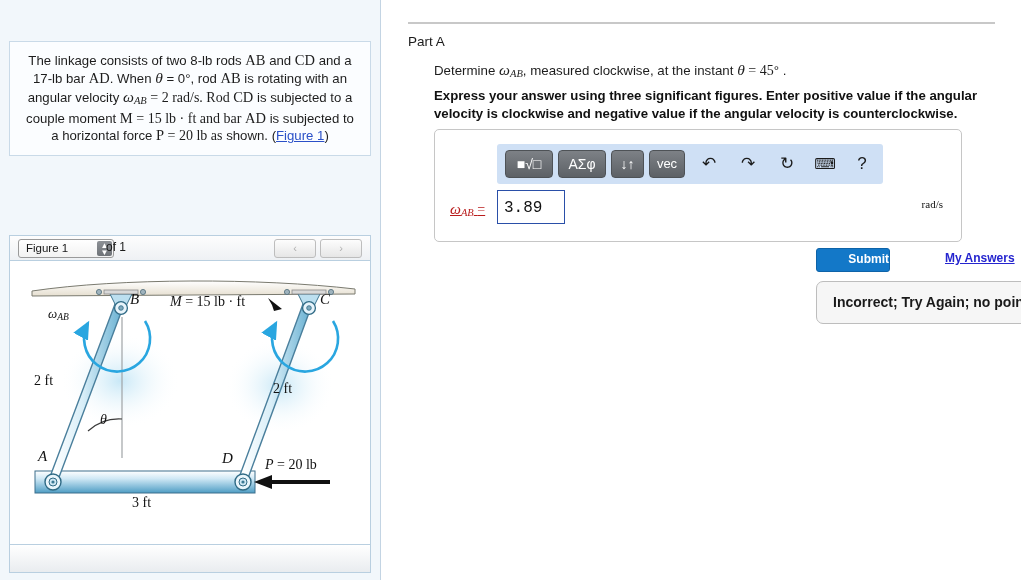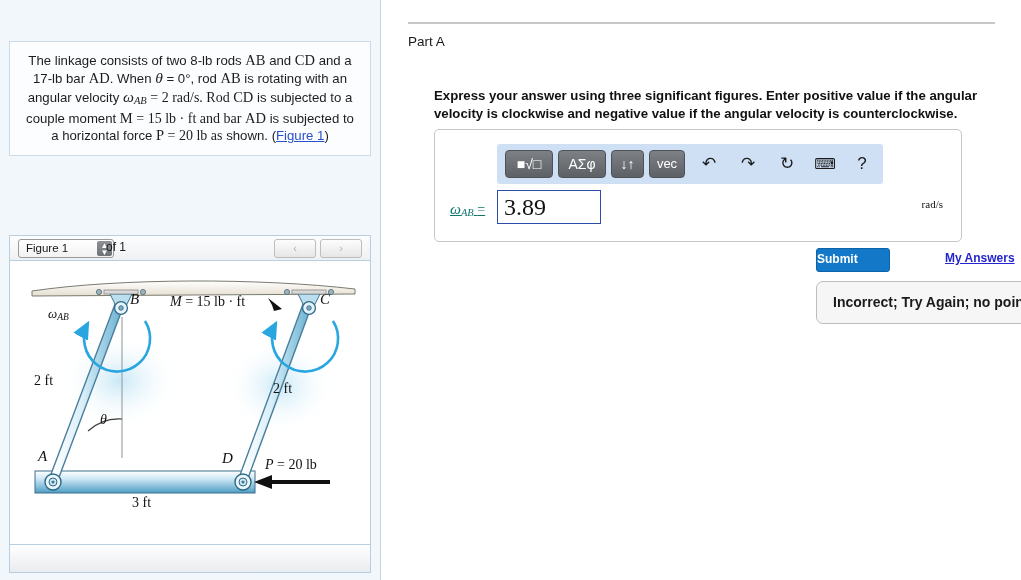--- a/index.html
+++ b/index.html
@@ -162,49 +162,49 @@
     color: #1b1b1b;
     font-size: 17px;
     line-height: 24px;
     text-align: center;
     cursor: pointer;
   }
 
   .ans-var {
     position: absolute; left: 15px; top: 70px;
     font-family: "Liberation Serif", serif;
-    font-size: 14px; color: #0f766e; text-decoration: underline;
+    font-size: 14px; color: #b91c1c; text-decoration: underline;
   }
   .ans-input {
     position: absolute; left: 62px; top: 60px;
-    width: 104px; height: 34px;
+    width: 68px; height: 34px;
     box-sizing: border-box;
     border: 1px solid #2a4fa8;
     background: #ffffff;
-    font-family: Liberation Serif, serif;
-    font-size: 24px;
+    font-family: Liberation Mono, monospace;
+    font-size: 16px;
     color: #111;
     padding: 1px 0 0 6px;
     outline: none;
   }
   .ans-units {
     position: absolute; right: 18px; top: 68px;
     font-family: "Liberation Serif", serif;
     font-size: 11px; color: #111;
   }
 
   .submit-btn {
     position: absolute; left: 435px; top: 248px;
     width: 72px; height: 22px;
     background: #1378c8;
     border: 1px solid #0e63a8;
     border-radius: 3px;
     color: #ffffff;
     font-size: 12px; font-weight: bold;
-    text-align: left; line-height: 20px;
+    text-align: right; line-height: 20px;
     cursor: pointer;
   }
   .lnk {
     position: absolute;
     color: #2525cf;
     font-size: 12px; font-weight: bold;
     text-decoration: underline;
     cursor: pointer;
   }
   .lnk-answers { left: 564px; top: 251px; }
@@ -360,20 +360,23 @@
       <div class="figure-footer"></div>
     </div>
   </div>
 
   <div class="right-panel">
 
     <div class="top-rule"></div>
 
     <div class="part-title">Part A</div>
 
+    <div class="determine-line">
+      <span>Determine </span><span class="mvar">ω</span><span class="msub">AB</span><span>, measured clockwise, at the instant </span><span class="mvar">θ</span><span class="mnum"> = 45</span><span>°</span><span> .</span>
+    </div>
 
     <div class="express-line">Express your answer using three significant figures. Enter positive value if the angular velocity is clockwise and negative value if the angular velocity is counterclockwise.</div>
 
     <div class="answer-box">
 
       <div class="mathbar">
         <div class="mb-btn" style="left:8px; width:48px;">■√□</div>
         <div class="mb-btn" style="left:61px; width:48px;">ΑΣφ</div>
         <div class="mb-btn" style="left:114px; width:33px;">↓↑</div>
         <div class="mb-btn" style="left:152px; width:36px; font-size:13px;">vec</div>

